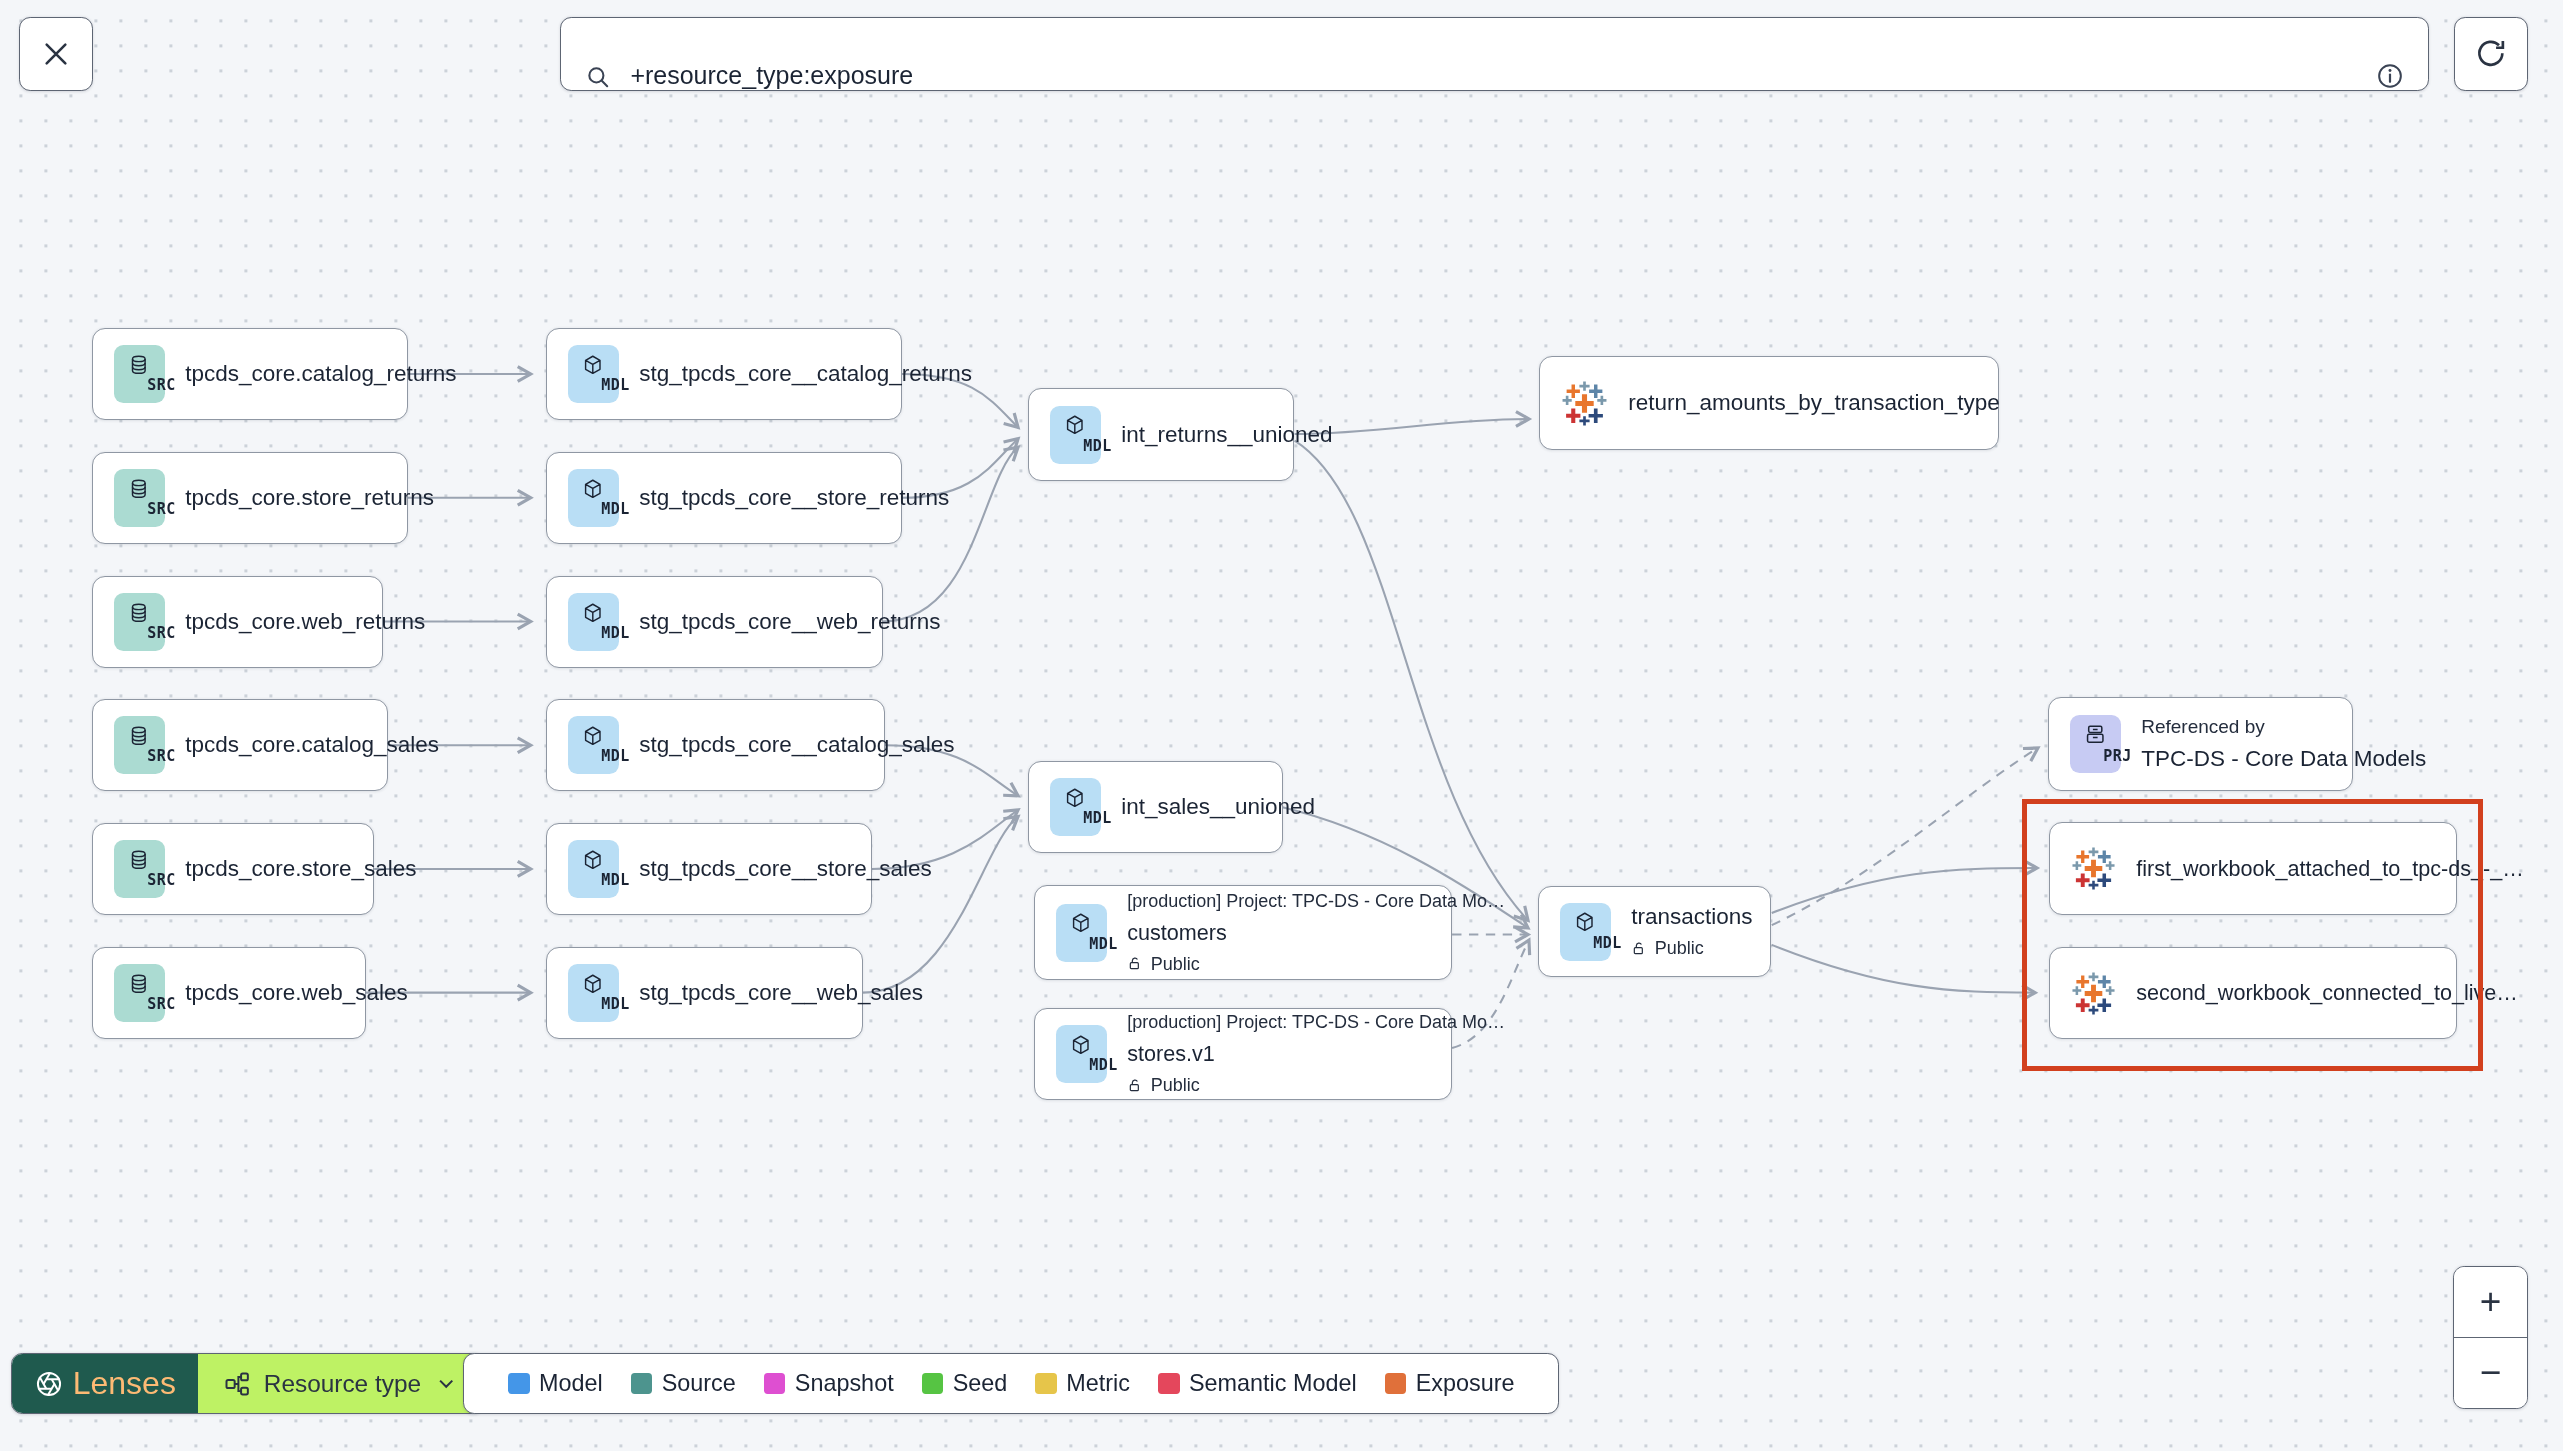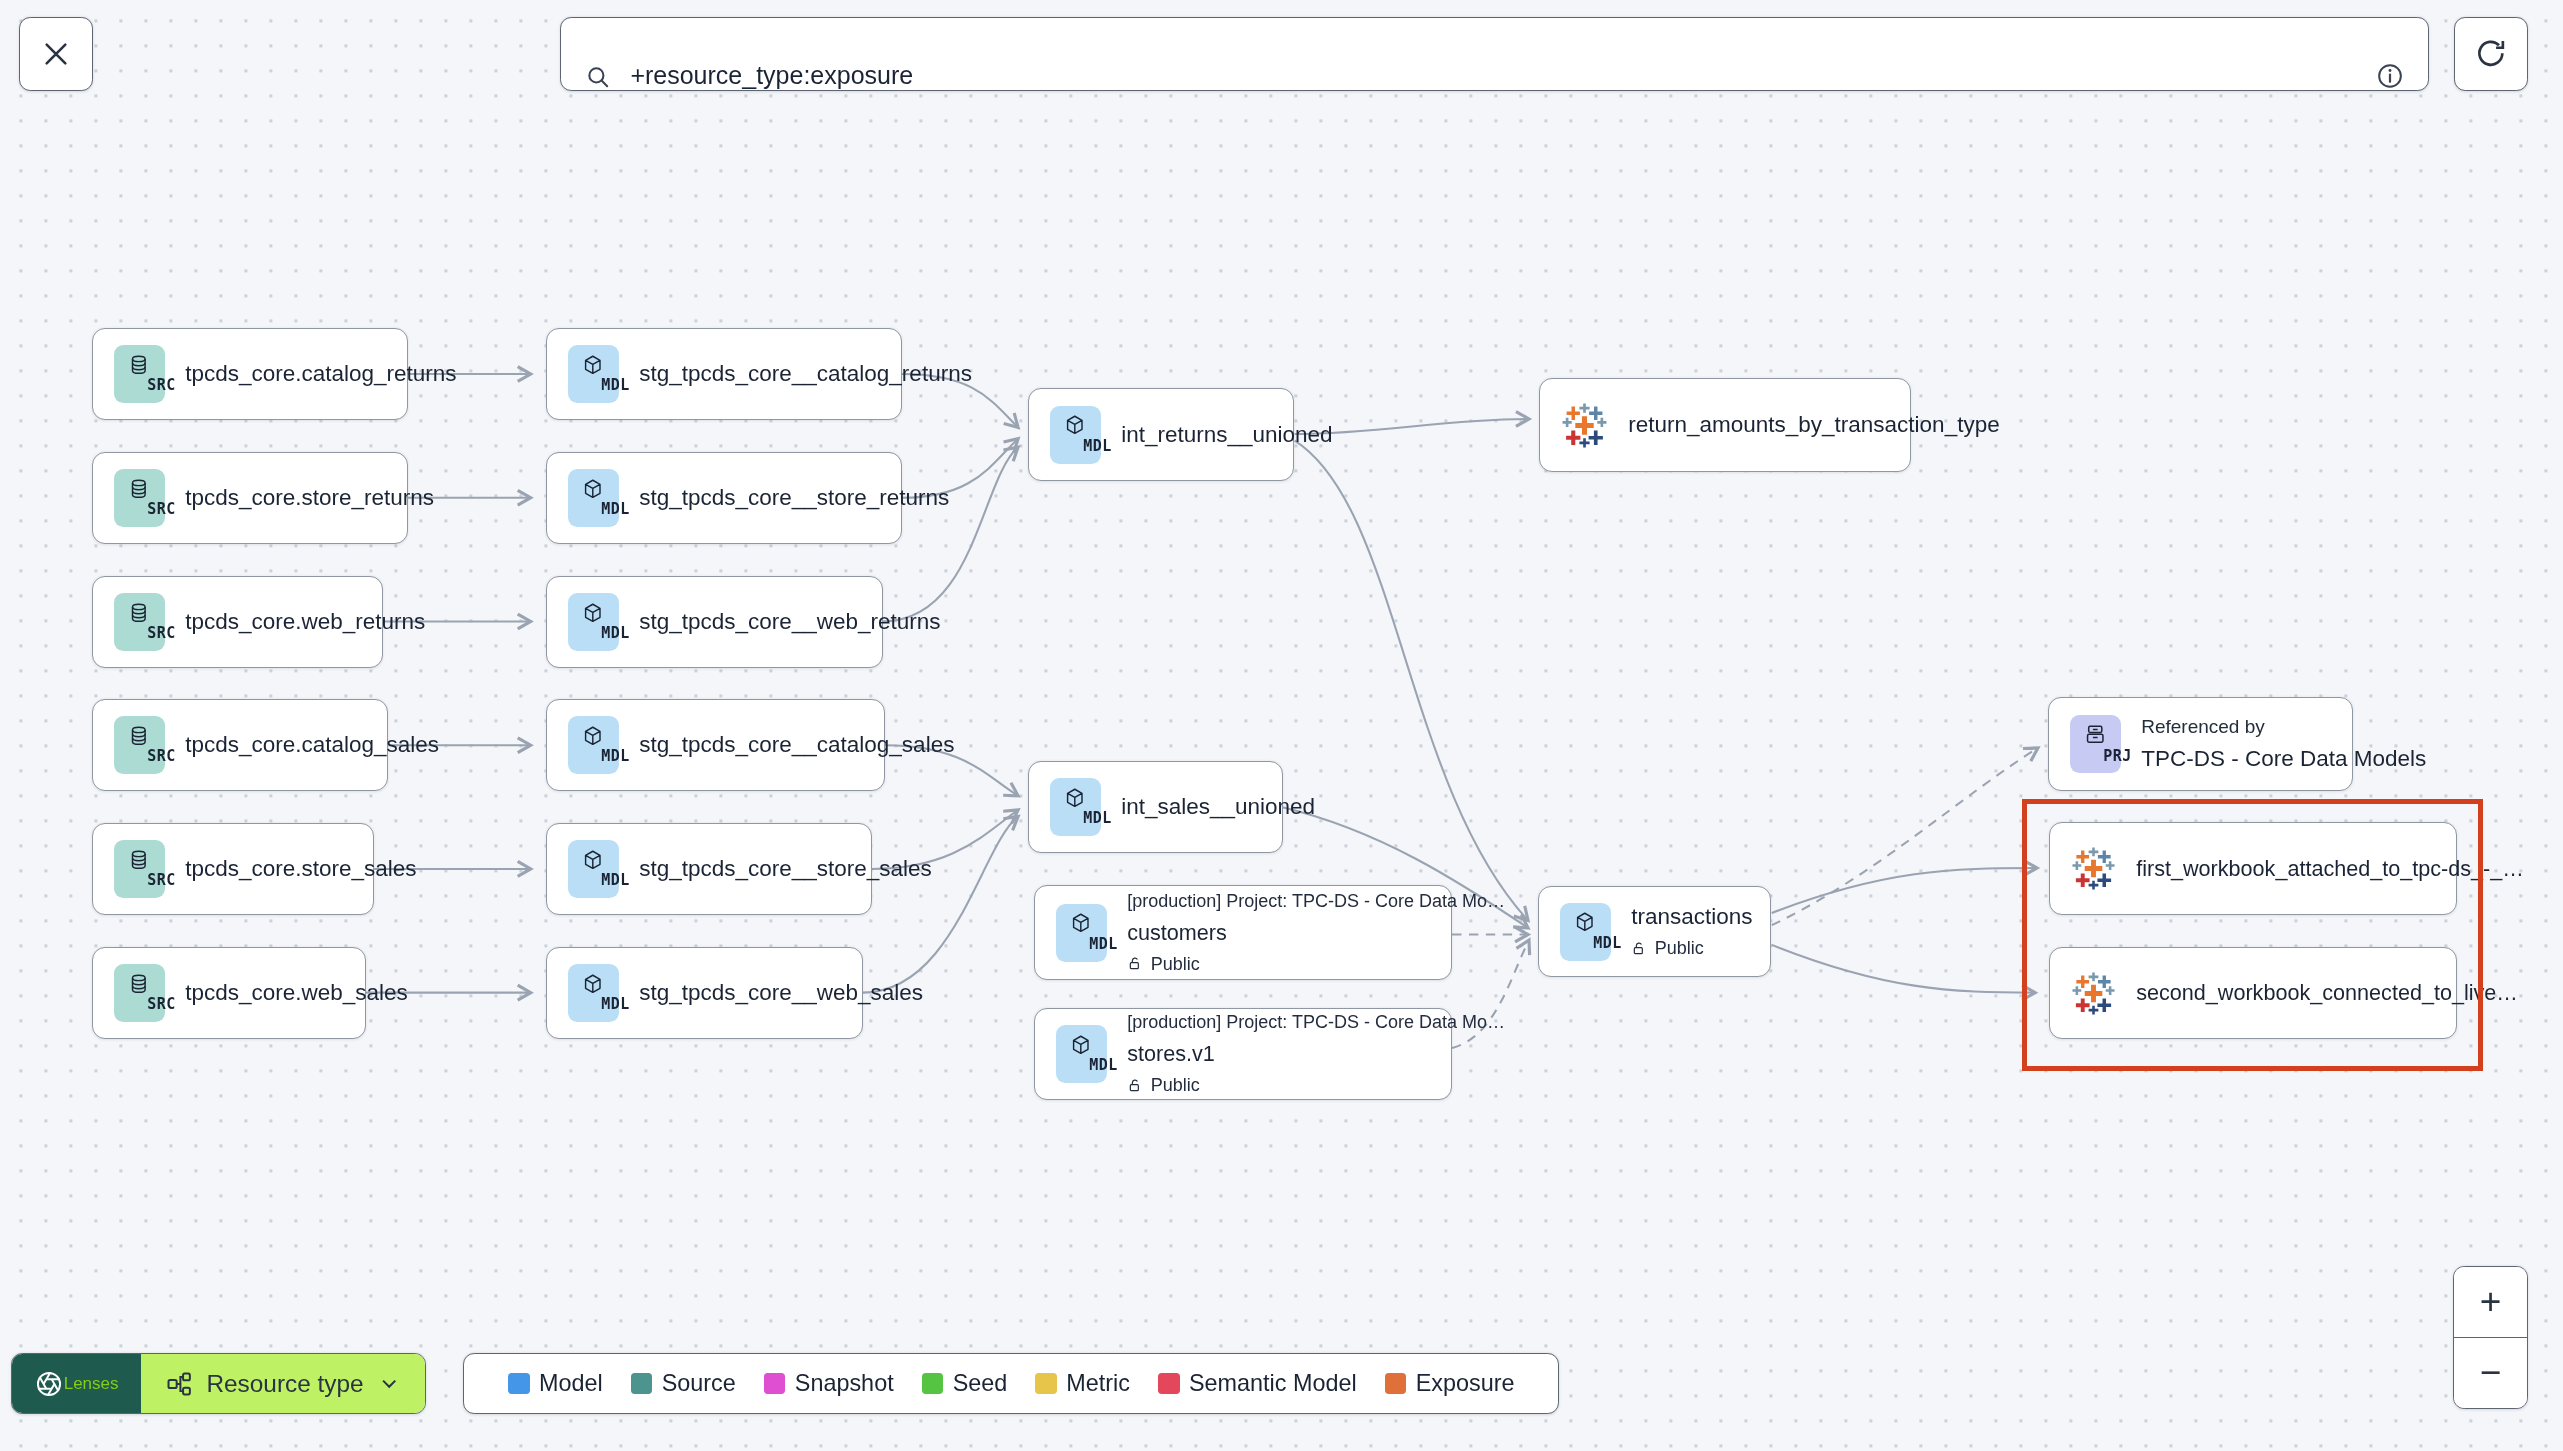--- a/index.html
+++ b/index.html
@@ -63,22 +63,22 @@
     border:5.6px solid #d2401e; pointer-events:none;
   }
 
   
   .lens-group {
     position:absolute; left:11.2px; top:1353px; height:61px;
     display:flex; border:1.9px solid #5d6573; border-radius:11.2px; overflow:hidden;
     box-shadow:0 0.9px 2.8px rgba(20,30,50,.14); background:#fff;
   }
   .lenses-btn {
-    display:flex; align-items:center; gap:1px; padding:0 22.5px;
-    background:#1f5a4e; color:#84cc16; font-size:17px; font-weight:500; cursor:pointer;
+    display:flex; align-items:center; gap:10px; padding:0 22.5px;
+    background:#1f5a4e; color:#fdba74; font-size:32px; font-weight:500; cursor:pointer;
   }
   .restype-btn {
     display:flex; align-items:center; gap:13px; padding:0 24.4px;
     background:#bef264; color:#2a3342; font-size:24.4px; font-weight:400; cursor:pointer;
   }
   .legend-card {
     position:absolute; left:463px; top:1353px; height:61px;
     background:#fff; border:1.9px solid #5d6573; border-radius:11.2px;
     display:flex; align-items:center; gap:28px; padding:0 44px;
     box-shadow:0 0.9px 2.8px rgba(20,30,50,.14);
@@ -359,21 +359,21 @@
       <span class="naccess">
         <svg width="16" height="16" viewBox="0 0 24 24">
             <rect x="5" y="10" width="12" height="9" rx="1.5" fill="none" stroke="#242d3d" stroke-width="1.8"></rect>
             <path d="M8 10 V7 a4 4 0 0 1 7.6 -1.6" fill="none" stroke="#242d3d" stroke-width="1.8"></path>
           </svg>
         <span>Public</span>
       </span>
     </div>
   </div>
 
-  <div class="node" style="left:1539px;top:378px;width:372px;height:94px;">
+  <div class="node" style="left:1539px;top:356px;width:460px;height:94px;">
     <svg class="tableau-ic" width="47" height="47" viewBox="0 0 46 46">
       <path d="M14 23 H32 M23 14 V32" stroke="#e8762d" stroke-width="5"></path>
       <path d="M18 6 H28 M23 1.5 V10.5" stroke="#7b99ac" stroke-width="2.6"></path>
       <path d="M18 40 H28 M23 35.5 V44.5" stroke="#2d4a7c" stroke-width="2.6"></path>
       <path d="M1.5 20 H10.5 M6 15.5 V24.5" stroke="#7b99ac" stroke-width="2.6"></path>
       <path d="M35.5 20 H44.5 M40 15.5 V24.5" stroke="#7b99ac" stroke-width="2.6"></path>
       <path d="M5.5 11 H18.5 M12 4.5 V17.5" stroke="#e8762d" stroke-width="3.4"></path>
       <path d="M27.5 11 H40.5 M34 4.5 V17.5" stroke="#5d85a8" stroke-width="3.4"></path>
       <path d="M5 35 H19 M12 28 V42" stroke="#cc3434" stroke-width="4"></path>
       <path d="M27 35 H41 M34 28 V42" stroke="#2d4a7c" stroke-width="3.6"></path>

